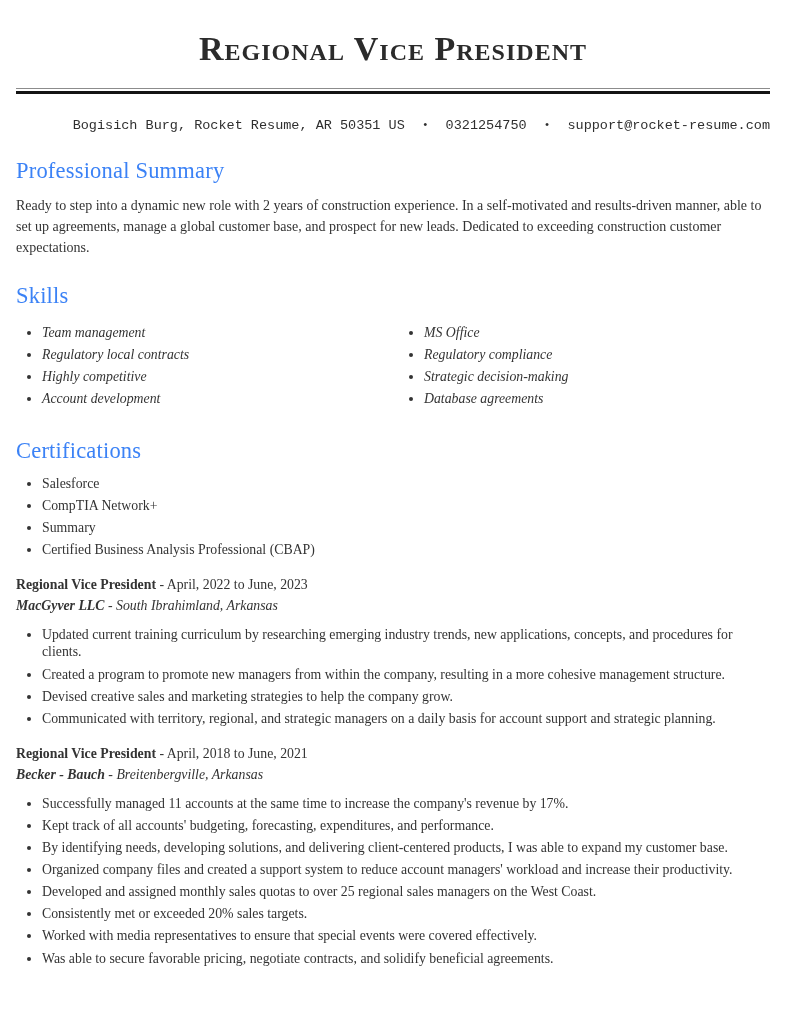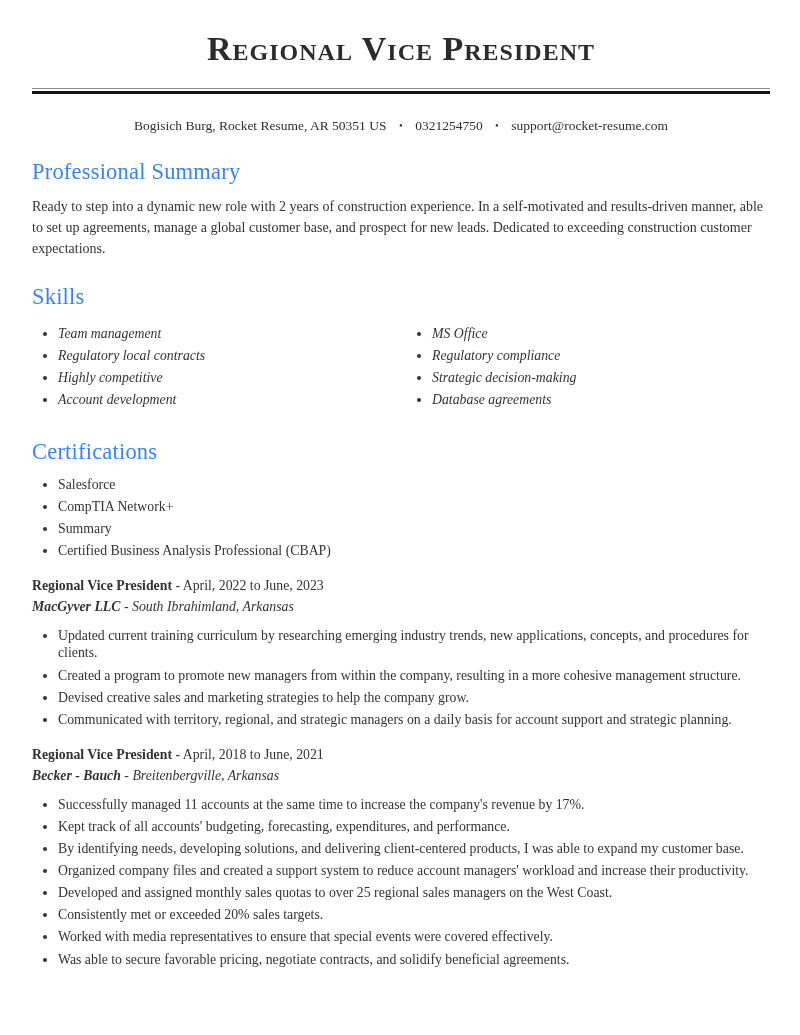--- a/index.html
+++ b/index.html
@@ -8,43 +8,44 @@
     background: #ffffff;
   }
   body {
     width: 800px;
     height: 1035px;
     font-family: "Liberation Serif", serif;
     color: #333333;
     overflow: hidden;
   }
   .page {
-    padding: 24px 30px 0 32px;
+    padding: 24px 30px 0 16px;
   }
   
   .resume-title {
     font-size: 34px;
     font-weight: 700;
     font-variant: small-caps;
     letter-spacing: 1px;
     text-align: center;
     color: #2b2b2b;
     margin: 6px 0 20px 0;
   }
   .header-rule {
     height: 2px;
     border-top: 1.5px solid #8c8c8c;
     border-bottom: 3px solid #141414;
     margin: 0;
   }
   .contact-line {
-    text-align: center;
+    text-align: right;
     font-size: 13.5px;
     color: #2f2f2f;
     margin: 24px 0 0 0;
+    font-family: Liberation Mono, monospace;
   }
   .contact-sep {
     display: inline-block;
     margin: 0 9px;
     font-size: 11px;
     vertical-align: 1px;
   }
   
   h2.section-heading {
     font-size: 22.5px;

